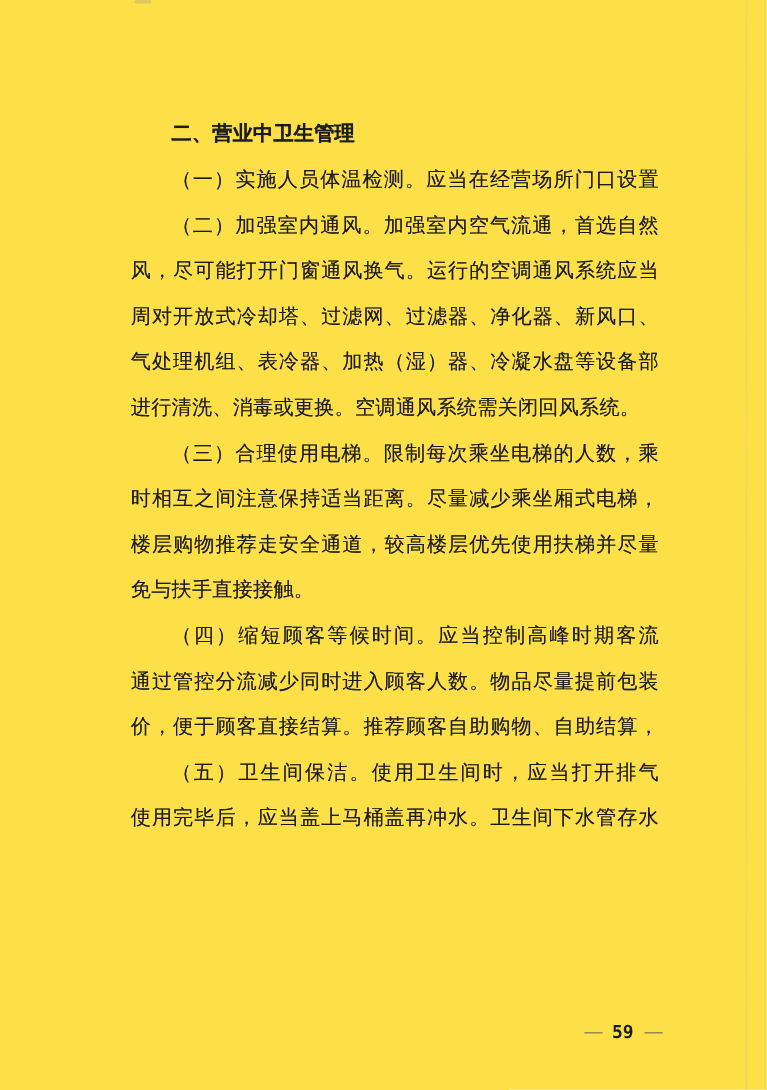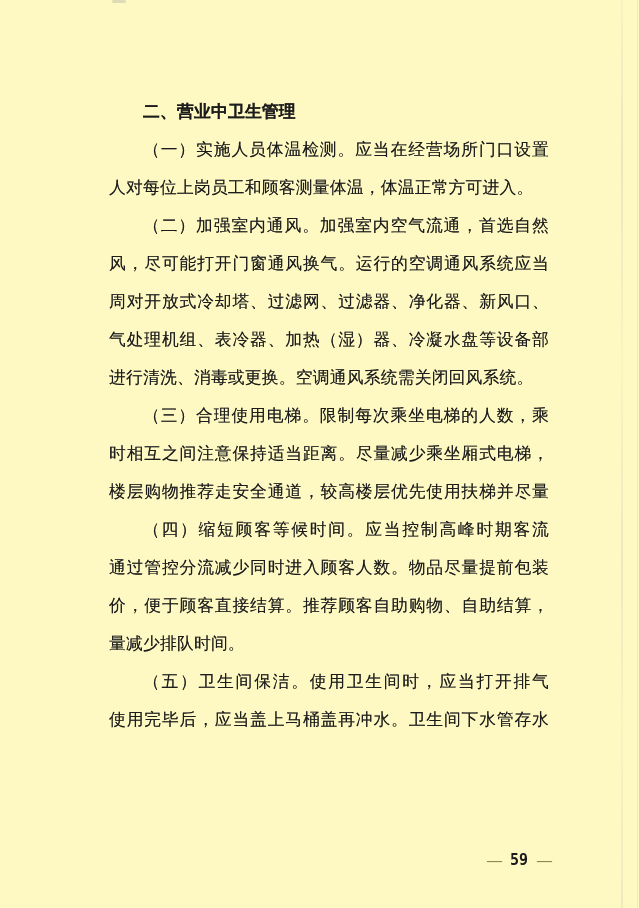--- a/index.html
+++ b/index.html
@@ -5,21 +5,21 @@
   html, body { margin: 0; padding: 0; }
   body {
     width: 639px; height: 908px;
     background: #ffffff;
     position: relative;
     overflow: hidden;
     font-family: "Liberation Serif", "DejaVu Serif", serif;
   }
   .page {
     position: absolute; inset: 0;
-    background: #fef9c3;
+    background: #fde047;
   }
   .content {
     position: absolute;
     left: 109px; top: 93px;
     width: 440px;
     color: #1c1c1c;
   }
   .line {
     height: 38px;
     line-height: 38px;
@@ -83,33 +83,32 @@
 </style>
 </head>
 <body>
 
 <div class="page">
 
   <div class="content">
     <div class="line heading indent">二、营业中卫生管理</div>
     <div>
         <div class="line just indent">（一）实施人员体温检测。应当在经营场所门口设置专</div>
-        <div class="line">人对每位上岗员工和顾客测量体温，体温正常方可进入。</div>
         <div class="line just indent">（二）加强室内通风。加强室内空气流通，首选自然通</div>
         <div class="line just">风，尽可能打开门窗通风换气。运行的空调通风系统应当每</div>
         <div class="line just">周对开放式冷却塔、过滤网、过滤器、净化器、新风口、空</div>
         <div class="line just">气处理机组、表冷器、加热（湿）器、冷凝水盘等设备部件</div>
         <div class="line">进行清洗、消毒或更换。空调通风系统需关闭回风系统。</div>
         <div class="line just indent">（三）合理使用电梯。限制每次乘坐电梯的人数，乘梯</div>
         <div class="line just">时相互之间注意保持适当距离。尽量减少乘坐厢式电梯，低</div>
         <div class="line just">楼层购物推荐走安全通道，较高楼层优先使用扶梯并尽量避</div>
+        <div class="line">免与扶手直接接触。</div>
         <div class="line just indent">（四）缩短顾客等候时间。应当控制高峰时期客流量，</div>
         <div class="line just">通过管控分流减少同时进入顾客人数。物品尽量提前包装标</div>
         <div class="line just">价，便于顾客直接结算。推荐顾客自助购物、自助结算，尽</div>
-        <div class="line">量减少排队时间。</div>
         <div class="line just indent">（五）卫生间保洁。使用卫生间时，应当打开排气扇。</div>
         <div class="line just">使用完毕后，应当盖上马桶盖再冲水。卫生间下水管存水弯</div>
       </div>
   </div>
 
   <div class="footer">
     <span class="dash">—</span>
     <span class="num">59</span>
     <span class="dash">—</span>
   </div>

